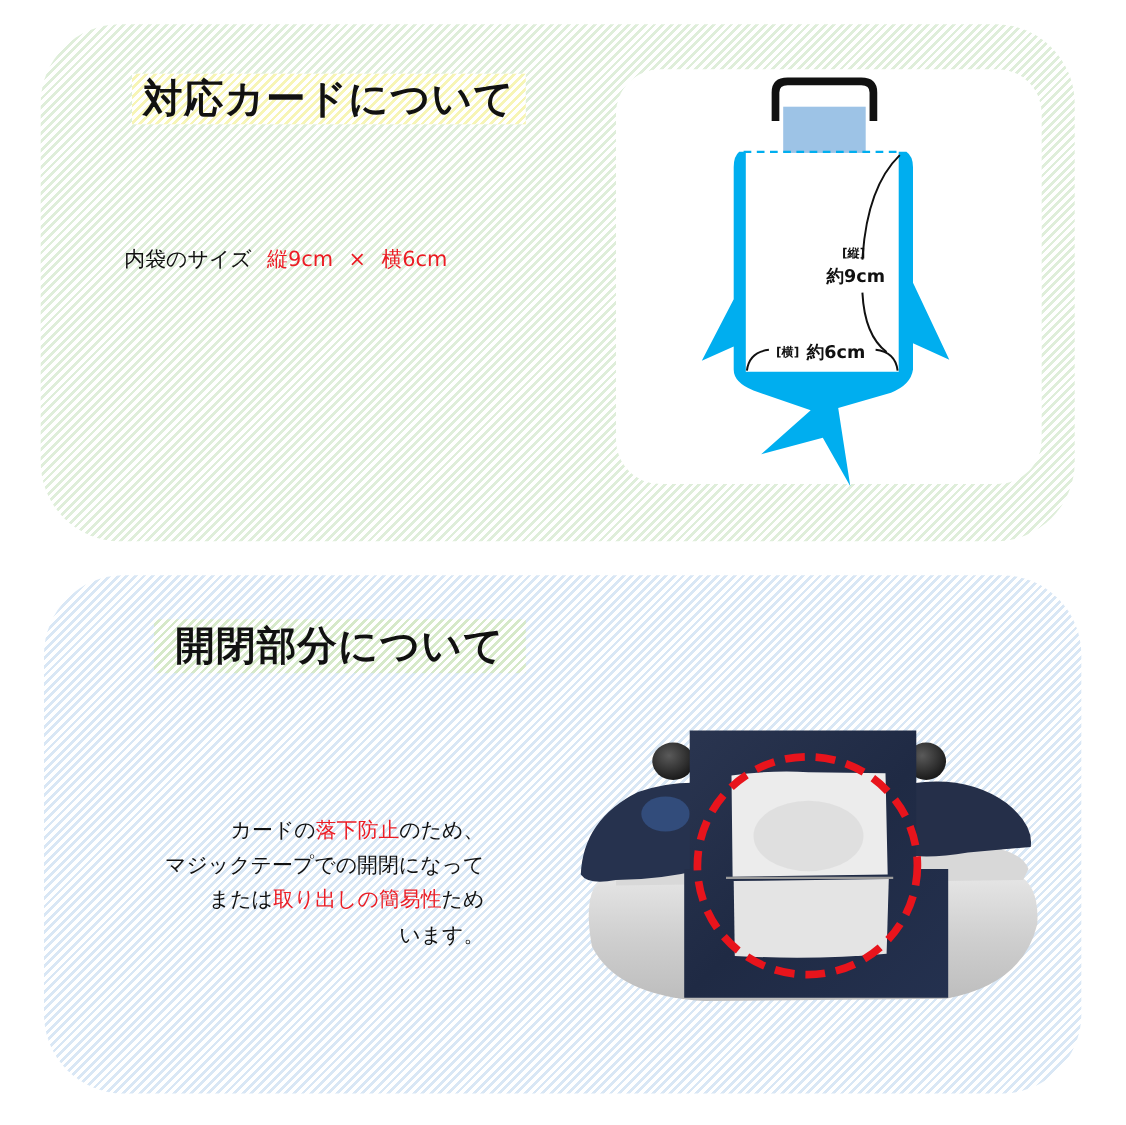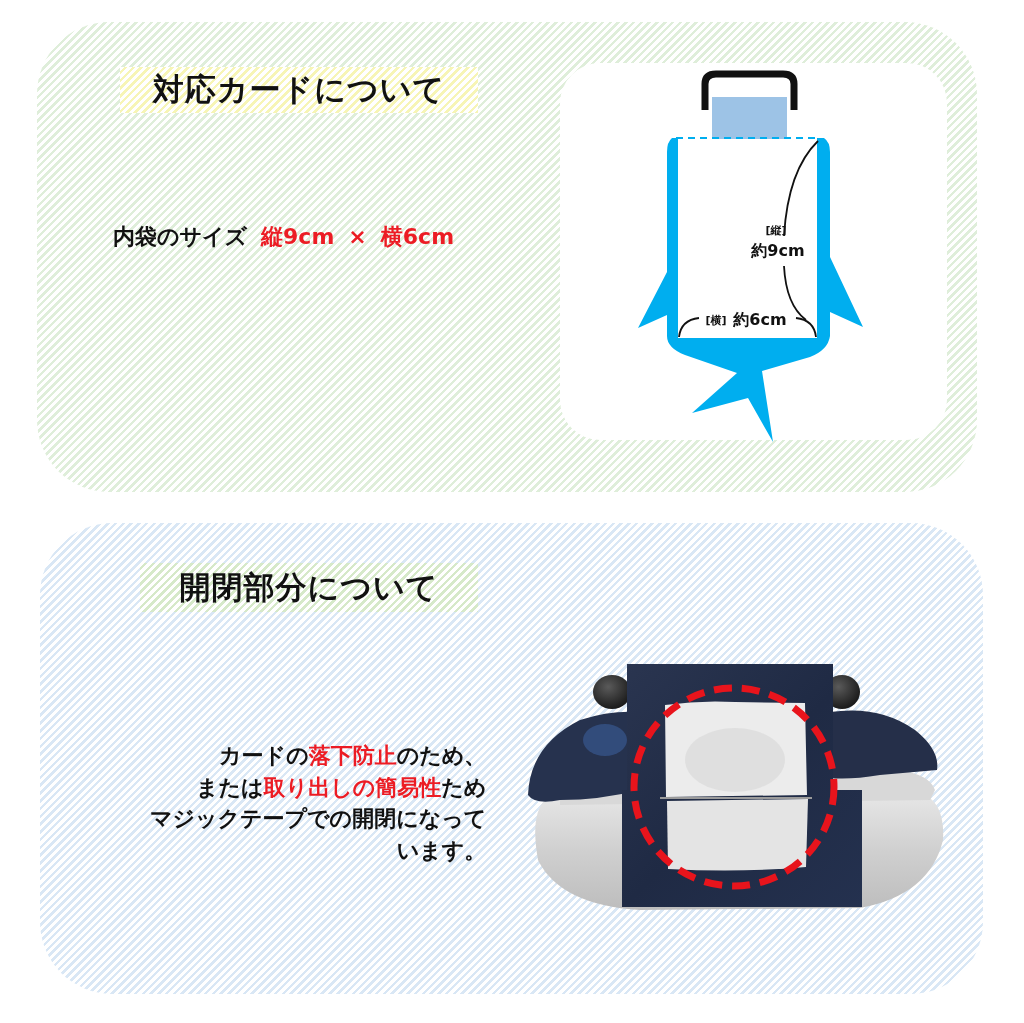--- a/index.html
+++ b/index.html
@@ -16,32 +16,32 @@
       left: 37px; top: 22px; width: 940px; height: 470px;
       background: repeating-linear-gradient(135deg, #ffffff 0px, #ffffff 3px, #dfeeda 3px, #dfeeda 5.5px);
     }
     .panel-bottom {
       left: 40px; top: 523px; width: 943px; height: 471px;
       background: repeating-linear-gradient(135deg, #ffffff 0px, #ffffff 3px, #d9e7f5 3px, #d9e7f5 5.5px);
       text-align: right;
     }
     .title-hl {
       position: absolute; display: flex; align-items: center; justify-content: center;
-      font-weight: bold; font-size: 31px; letter-spacing: 1px; color: #111;
+      font-weight: bold; font-size: 36px; letter-spacing: 1px; color: #111;
     }
     .title-hl.yellow {
       left: 83px; top: 45px; width: 358px; height: 46px;
       background: repeating-linear-gradient(135deg, #ffffff 0px, #ffffff 3px, #f7f5b6 3px, #f7f5b6 5.5px);
     }
     .title-hl.green {
       left: 100px; top: 40px; width: 338px; height: 49px;
       background: repeating-linear-gradient(135deg, #ffffff 0px, #ffffff 3px, #d6e9c9 3px, #d6e9c9 5.5px);
     }
     .para {
-      position: absolute; font-weight: bold; font-size: 22px; line-height: 31px; color: #111;
+      position: absolute; font-weight: normal; font-size: 19px; line-height: 31px; color: #111;
       white-space: nowrap;
     }
     .para .red { color: #ec1c24; }
     .para-top { left: 76px; top: 199px; }
     .para-bottom { left: 73px; top: 217px; line-height: 31.5px; margin-left: 37px; }
     .gap { display: inline-block; width: 14px; }
     .white-card {
       position: absolute; left: 523px; top: 41px; width: 387px; height: 377px;
       background: #ffffff; border-radius: 40px;
     }
@@ -90,24 +90,24 @@
   <text class="dim-label" x="760" y="325" font-size="16" text-anchor="middle">約6cm</text>
 </svg>
 
 <div class="panel panel-bottom">
   <div class="title-hl green">開閉部分について</div>
 
   <div class="para para-bottom">
     <div>
       <span>カードの</span><span class="red">落下防止</span><span>のため、</span>
     </div>
+    <div>マジックテープでの開閉になって</div>
     <div>
       <span>または</span><span class="red">取り出しの簡易性</span><span>ため</span>
     </div>
-    <div>マジックテープでの開閉になって</div>
     <div>います。</div>
   </div>
 </div>
 
 <svg class="abs" width="1024" height="1023" viewBox="0 0 1024 1023">
   <defs>
     <linearGradient id="fabricGrey" x1="0" y1="0" x2="0" y2="1">
       <stop offset="0" stop-color="#e6e6e6"></stop>
       <stop offset="0.5" stop-color="#cfcfcf"></stop>
       <stop offset="1" stop-color="#bdbdbd"></stop>

